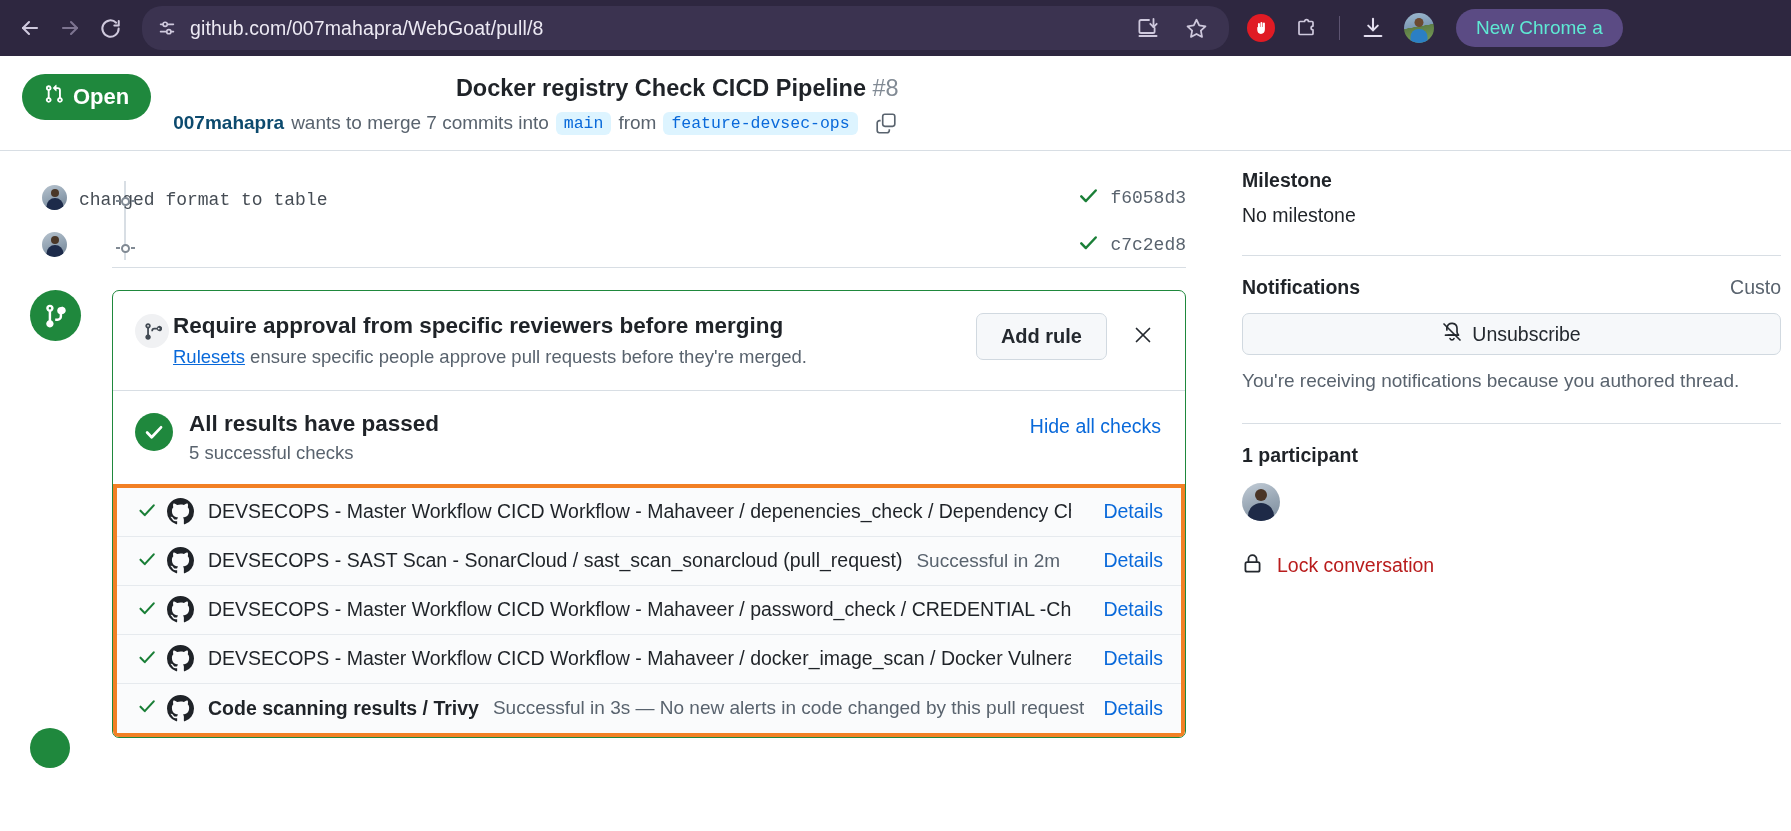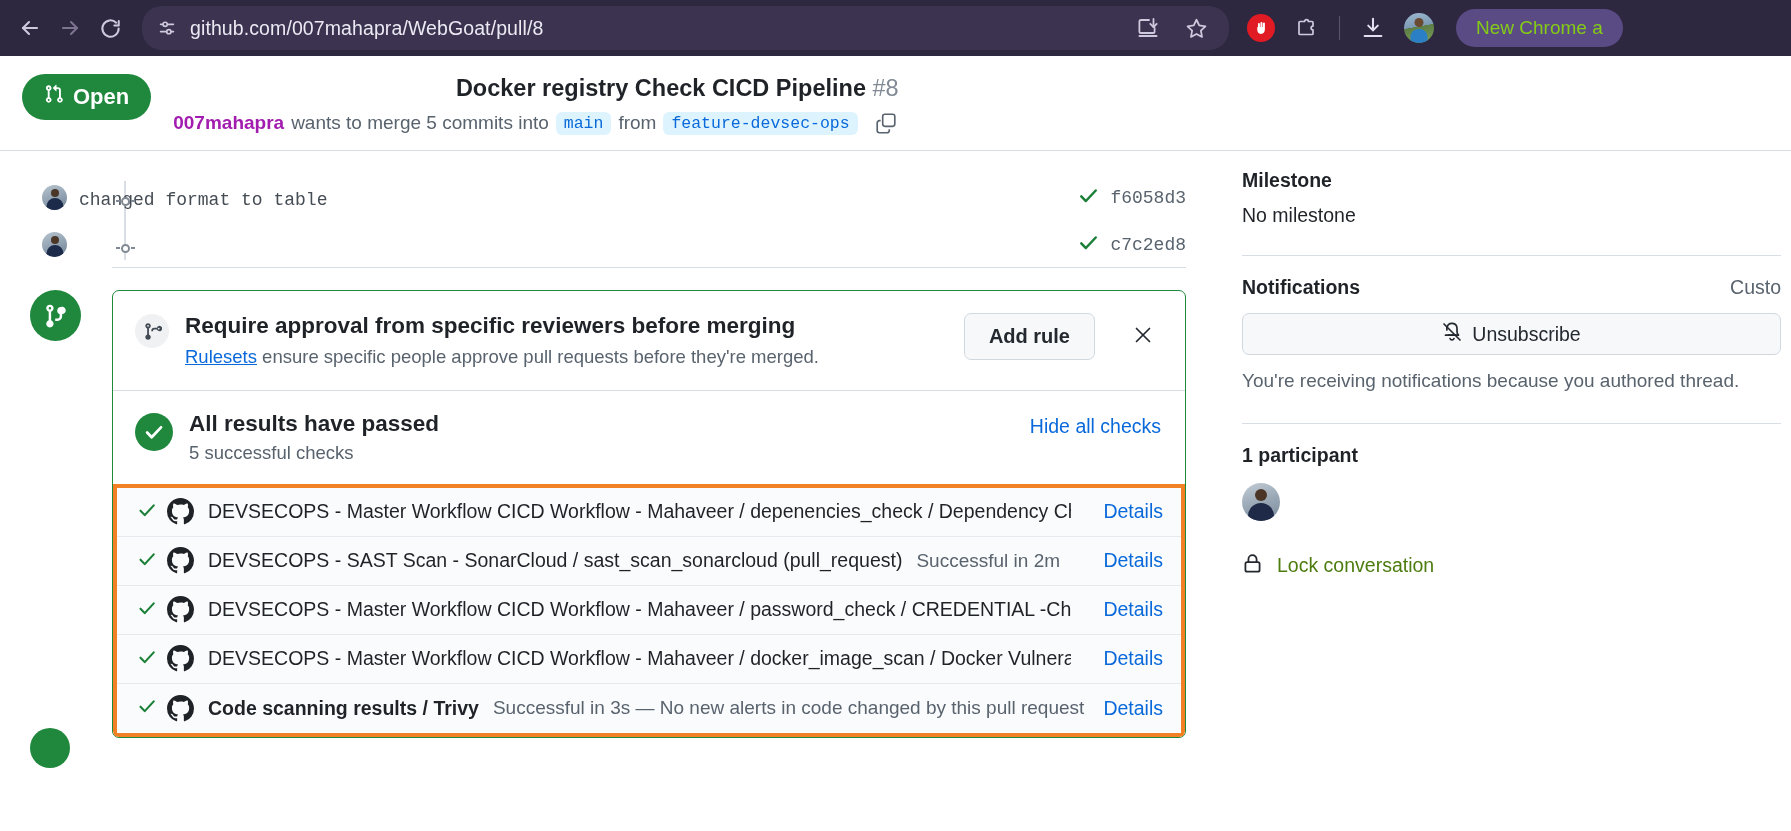--- a/index.html
+++ b/index.html
@@ -96,21 +96,21 @@
     content: "";
     position: absolute; left: 50%; top: 5px;
     transform: translateX(-50%);
     width: 9px; height: 9px; border-radius: 50%;
     background: #6b4a32;
     z-index: 2;
   }
   .new-chrome-btn {
     height: 38px;
     background: #5b4b84;
-    color: #84cc16;
+    color: #5eead4;
     border-radius: 19px;
     display: flex; align-items: center;
     padding: 0 20px;
     font-size: 19px;
     white-space: nowrap;
     margin-left: 6px;
   }
 
   
   .page {
@@ -152,21 +152,21 @@
   .pr-number { color: #818a94; font-weight: 400; }
   .pr-sub {
     margin-top: 7px;
     font-size: 19px;
     color: #59636e;
     display: flex;
     align-items: center;
     gap: 7px;
     white-space: nowrap;
   }
-  .pr-author { color: #a21caf; font-weight: 600; }
+  .pr-author { color: #0c4a6e; font-weight: 600; }
   .branch-chip {
     background: #ddf4ff;
     color: #0969da;
     border-radius: 6px;
     padding: 2px 8px;
     font-family: "Liberation Mono", monospace;
     font-size: 16.5px;
   }
   .copy-icon-btn {
     margin-left: 8px;
@@ -309,21 +309,21 @@
     background: #fff;
     overflow: hidden;
     margin-right: 26px;
   }
 
   
   .ruleset-banner {
     display: flex;
     align-items: flex-start;
     padding: 20px 22px 22px 22px;
-    gap: 16px;
+    gap: 4px;
     border-bottom: 1px solid #d8dee4;
   }
   .ruleset-icon-wrap {
     width: 34px; height: 34px;
     border-radius: 50%;
     background: #f0f1f3;
     display: flex; align-items: center; justify-content: center;
     flex: 0 0 auto;
     margin-top: 3px;
   }
@@ -538,21 +538,21 @@
     background: #1e2a47;
   }
   .lock-row {
     margin-top: 26px;
     display: flex;
     align-items: center;
     gap: 14px;
   }
   .lock-label {
     font-size: 19.5px;
-    color: #4d7c0f;
+    color: #b91c1c;
   }
 </style>
 </head>
 <body>
 
 <div class="browser-chrome">
 
   <div class="nav-btn nav-back">
     <span>
       <svg width="24" height="24" viewBox="0 0 24 24" fill="none" stroke-width="2.1" stroke-linecap="round" stroke-linejoin="round">
@@ -645,21 +645,21 @@
       <span>Open</span>
     </div>
 
     <div class="pr-title-block">
       <div class="pr-title">
         <span>Docker registry Check CICD Pipeline</span>
         <span class="pr-number">#8</span>
       </div>
       <div class="pr-sub">
         <span class="pr-author">007mahapra</span>
-        <span>wants to merge 5 commits into</span>
+        <span>wants to merge 7 commits into</span>
         <span class="branch-chip">main</span>
         <span>from</span>
         <span class="branch-chip">feature-devsec-ops</span>
         <span class="copy-icon-btn">
           <svg width="22" height="22" viewBox="0 0 16 16" fill="none" stroke="#59636e" stroke-width="1.2">
             <rect x="5.6" y="1.6" width="8.8" height="8.8" rx="1.6"></rect>
             <path d="M10.4 12.6v.9a1.6 1.6 0 0 1-1.6 1.6H3.2a1.6 1.6 0 0 1-1.6-1.6V7.9a1.6 1.6 0 0 1 1.6-1.6h.9"></path>
           </svg>
         </span>
       </div>

